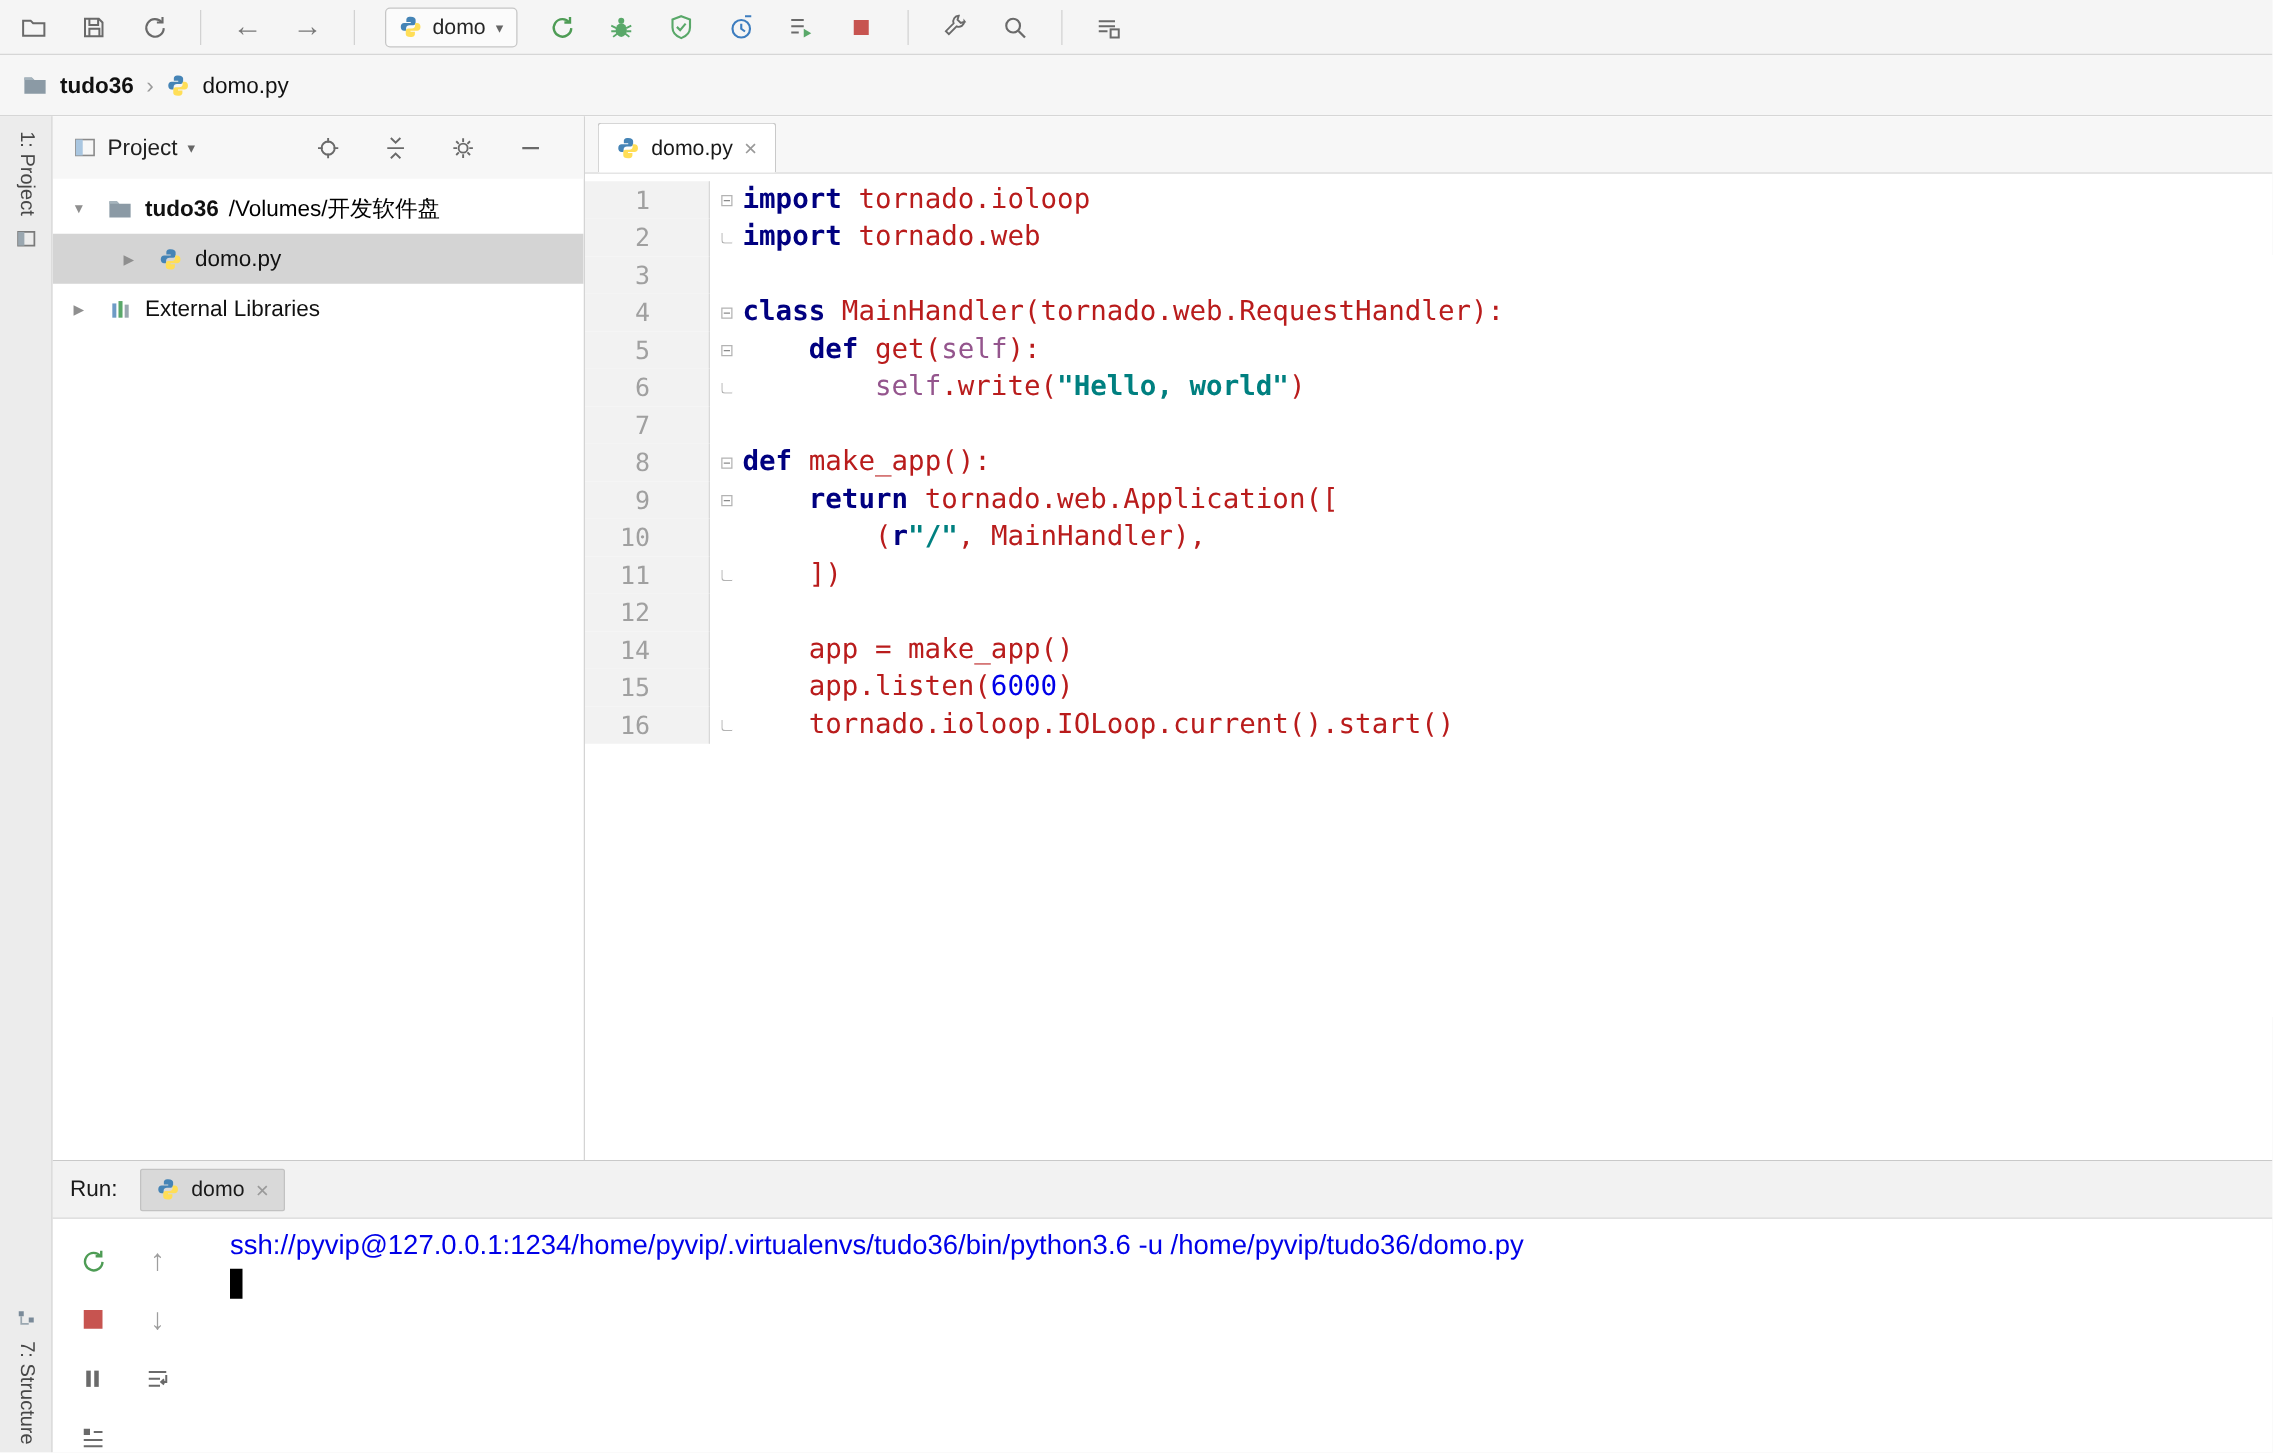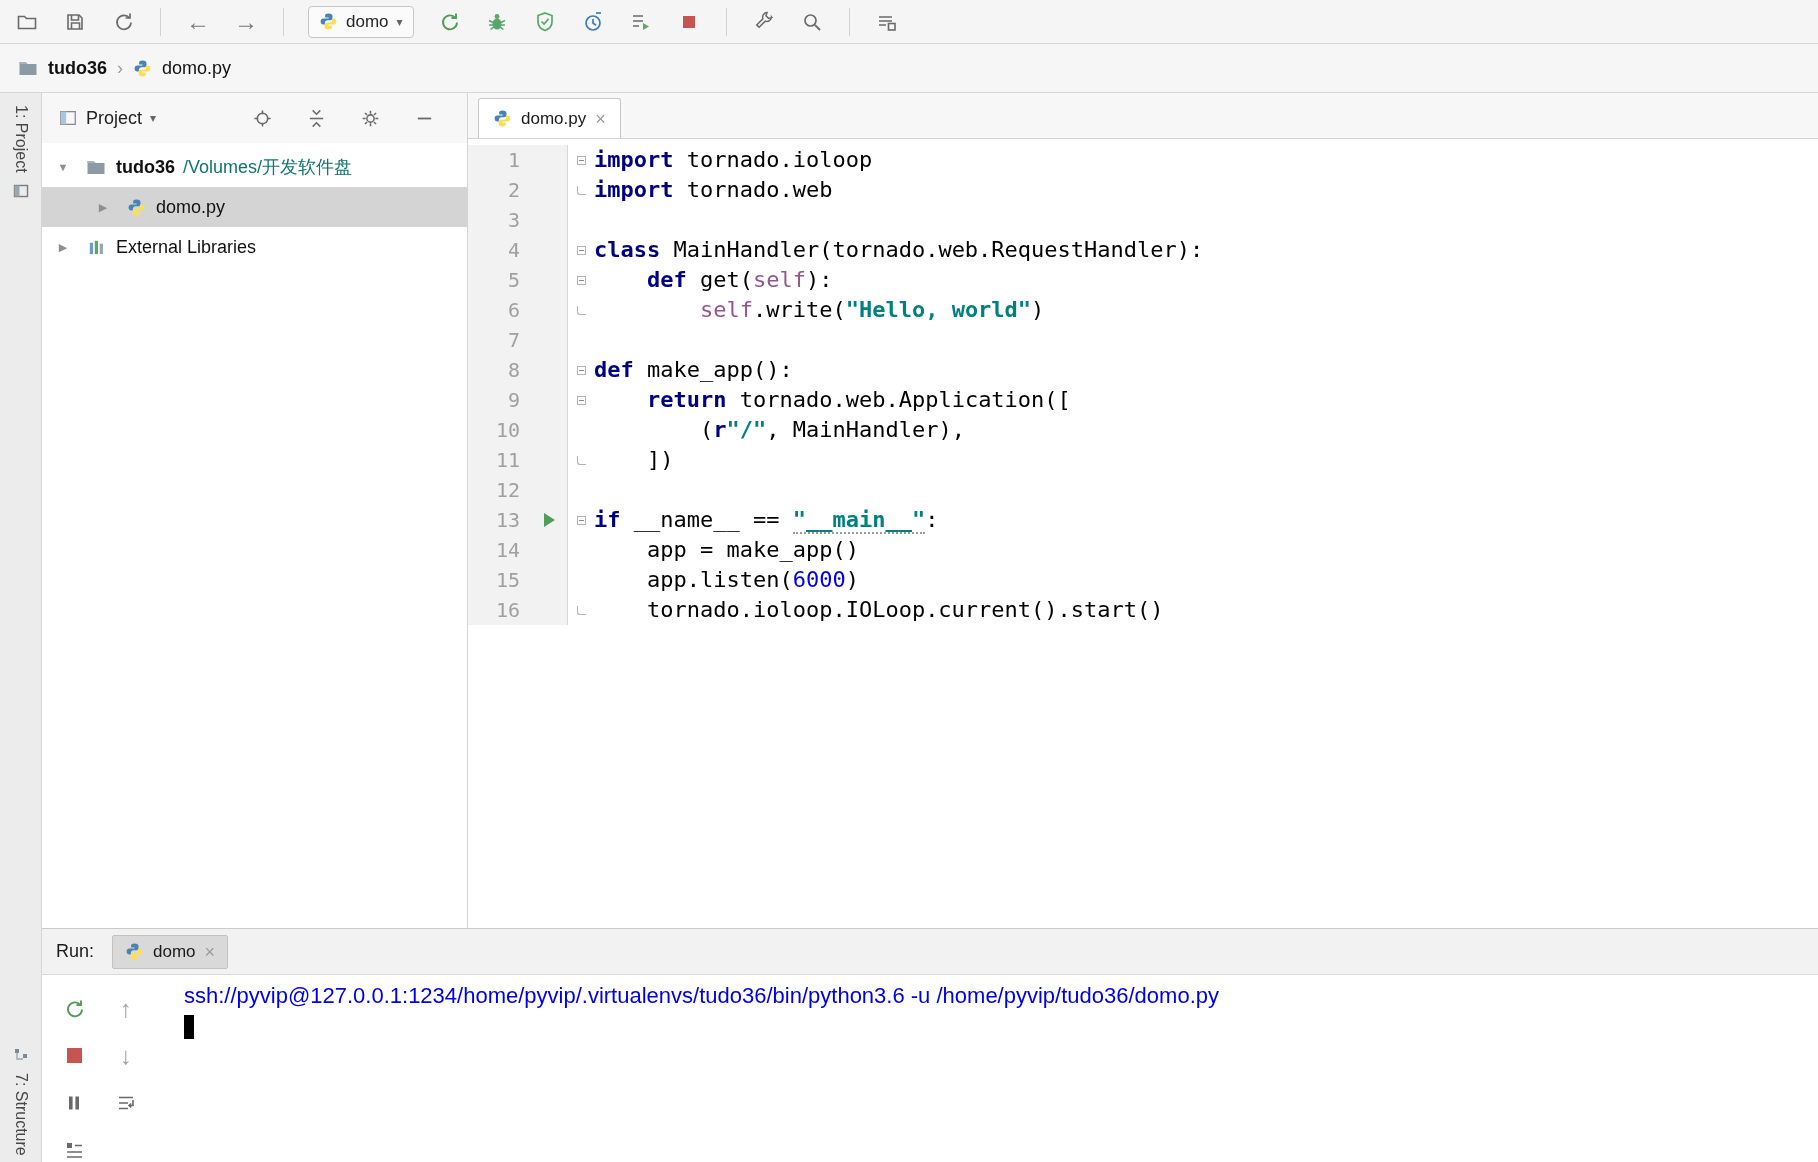--- a/index.html
+++ b/index.html
@@ -39,21 +39,21 @@
   #project-header{height:50px;display:flex;align-items:center;padding:0 30px 0 16px;gap:8px;background:#f7f7f7}
   #project-header .ph-title{font-size:18px;color:#222;cursor:pointer}
   #project-header .ph-icons{margin-left:auto;display:flex;gap:28px;align-items:center}
   #project-tree{flex:1;overflow:hidden;padding-top:4px}
   .tree-row{height:40px;display:flex;align-items:center;gap:8px;white-space:nowrap;cursor:pointer}
   .tree-row.selected{background:#d4d4d4}
   .tree-arrow{width:26px;text-align:center;font-size:11px;color:#8f8f8f;flex:none}
   .tree-icon{width:24px;height:22px;flex:none;display:flex;align-items:center;justify-content:center}
   .tree-label{font-size:18px;color:#111}
   .tree-label.bold{font-weight:bold}
-  .tree-suffix{font-size:18px;color:#0f766e}
+  .tree-suffix{font-size:18px;color:#000000}
 
   
   #editor{flex:1;display:flex;flex-direction:column;min-width:0;background:#fff}
   #tabbar{height:46px;background:#f7f7f7;border-bottom:1px solid #d4d4d4;display:flex;align-items:flex-end;padding-left:10px}
   .etab{height:40px;display:flex;align-items:center;gap:9px;padding:0 14px;background:#fff;border:1px solid #c9c9c9;border-bottom:none;border-radius:3px 3px 0 0;cursor:pointer}
   .etab .etab-label{font-size:17px;color:#1a1a1a}
   .tab-close{color:#9a9a9a;font-size:18px;line-height:1;cursor:pointer}
 
   #code-area{flex:1;overflow:hidden;background:#fff;padding-top:6px}
   .cline{display:flex;height:30px;align-items:stretch}
@@ -65,21 +65,21 @@
   .cline.current .gnum{color:#565656}
   .runarrow{width:0;height:0;border-left:11px solid var(--run-green);border-top:7px solid transparent;border-bottom:7px solid transparent}
   .fold-start{width:9px;height:9px;border:1px solid #b3b3b3;background:#fff;position:relative}
   .fold-start::after{content:"";position:absolute;left:1px;right:1px;top:3px;border-top:1px solid #8a8a8a}
   .fold-end{width:9px;height:9px;border-left:1px solid #b3b3b3;border-bottom:1px solid #b3b3b3;border-bottom-left-radius:3px}
   .tk-k{color:var(--keyword);font-weight:bold}
   .tk-s,.tk-su{color:var(--string);font-weight:bold}
   .tk-su{border-bottom:2px dotted #9b9b9b}
   .tk-n{color:var(--number)}
   .tk-self{color:var(--self)}
-  .tk-p{color:#000000}
+  .tk-p{color:#b91c1c}
 
   
   #run-panel{height:234px;border-top:1px solid #c9c9c9;display:flex;flex-direction:column;background:#fff}
   #run-header{height:46px;background:#f2f2f2;border-bottom:1px solid #d9d9d9;display:flex;align-items:center;padding-left:14px;gap:18px}
   #run-header .run-label{font-size:18px;color:#1a1a1a}
   .rtab{display:flex;align-items:center;gap:9px;background:#d9d9d9;border:1px solid #c2c2c2;border-radius:2px;height:34px;padding:0 12px;cursor:pointer}
   .rtab .rtab-label{font-size:17px;color:#1a1a1a}
   #run-body{flex:1;display:flex;min-height:0}
   #run-toolbar{width:116px;flex:none;display:grid;grid-template-columns:52px 52px;grid-auto-rows:47px;align-items:center;justify-items:center;padding:10px 0 0 6px}
   .rico{width:26px;height:26px;display:flex;align-items:center;justify-content:center;cursor:pointer}
@@ -391,30 +391,20 @@
                   <span class="gfold">
                     <span class="fold-end"></span>
                   </span>
                   <span class="ctext"><span class="tk-p">    ])</span></span>
                 </div>
                 <div class="cline">
                   <span class="gnum">12</span>
                   <span class="gico"></span>
                   <span class="gfold"></span>
                   <span class="ctext"></span>
-                </div>
-                <div class="cline">
-                  <span class="gnum">13</span>
-                  <span class="gico">
-                    <span class="runarrow"></span>
-                  </span>
-                  <span class="gfold">
-                    <span class="fold-start"></span>
-                  </span>
-                  <span class="ctext"><span class="tk-k">if</span><span class="tk-p"> __name__ == </span><span class="tk-su">"__main__"</span><span class="tk-p">:</span></span>
                 </div>
                 <div class="cline">
                   <span class="gnum">14</span>
                   <span class="gico"></span>
                   <span class="gfold"></span>
                   <span class="ctext"><span class="tk-p">    app = make_app()</span></span>
                 </div>
                 <div class="cline">
                   <span class="gnum">15</span>
                   <span class="gico"></span>

